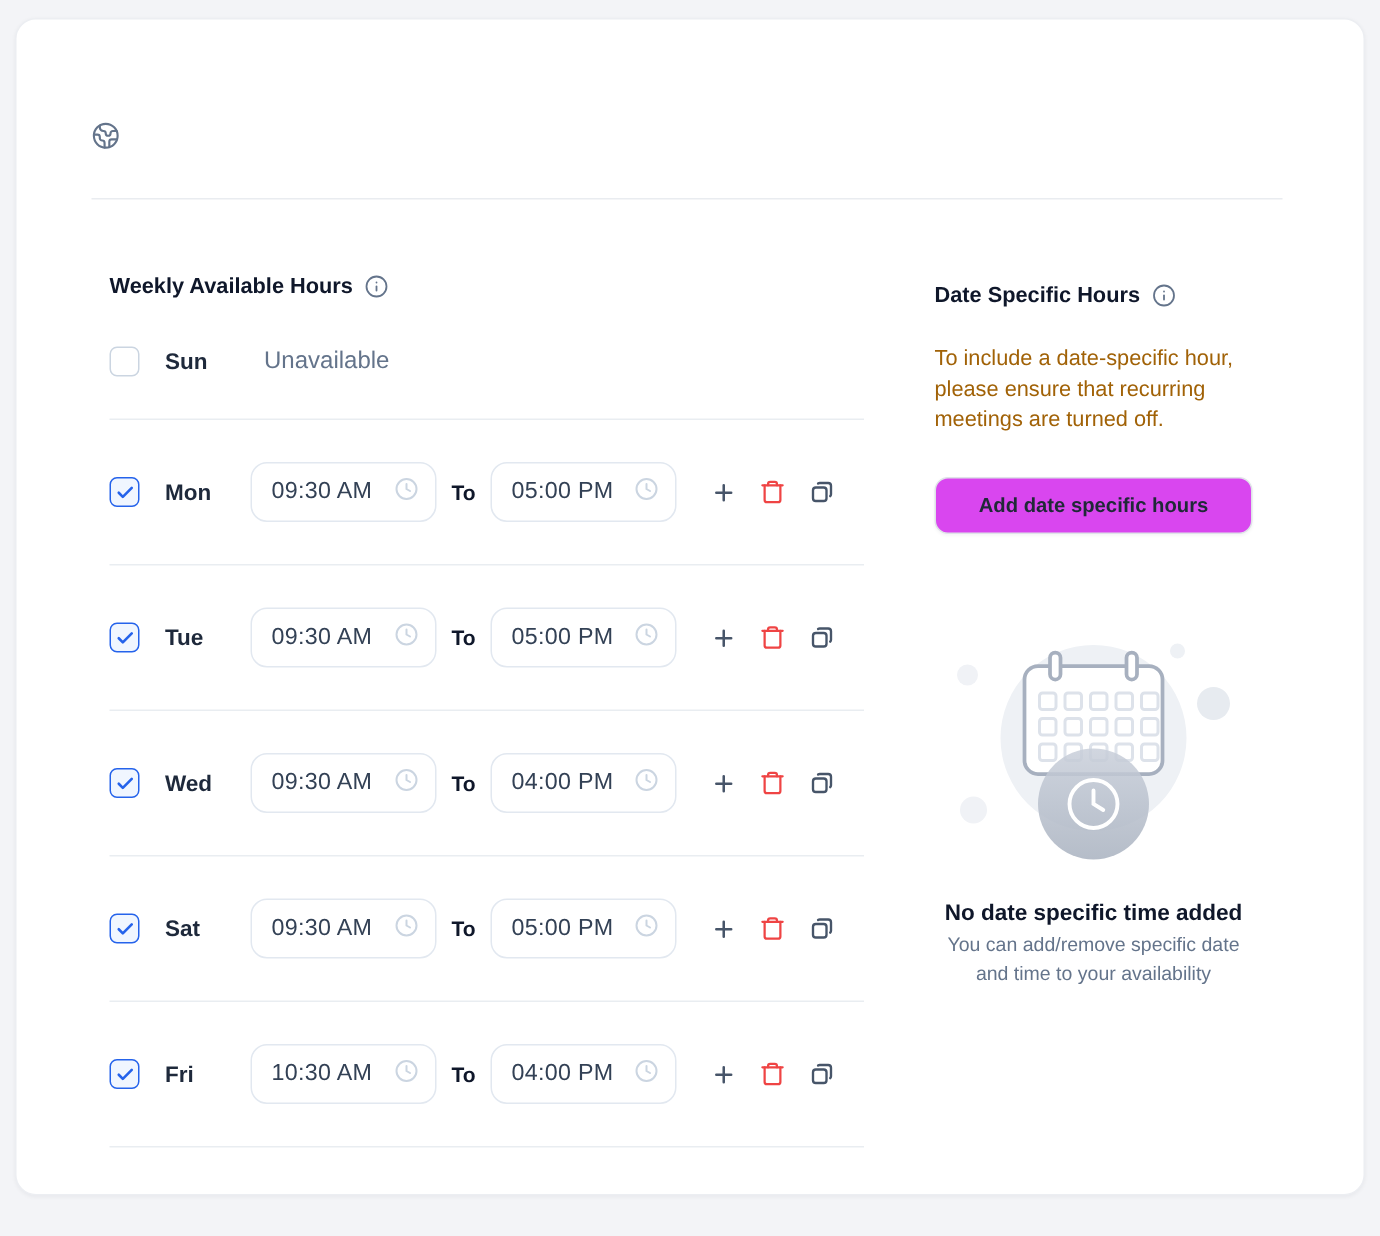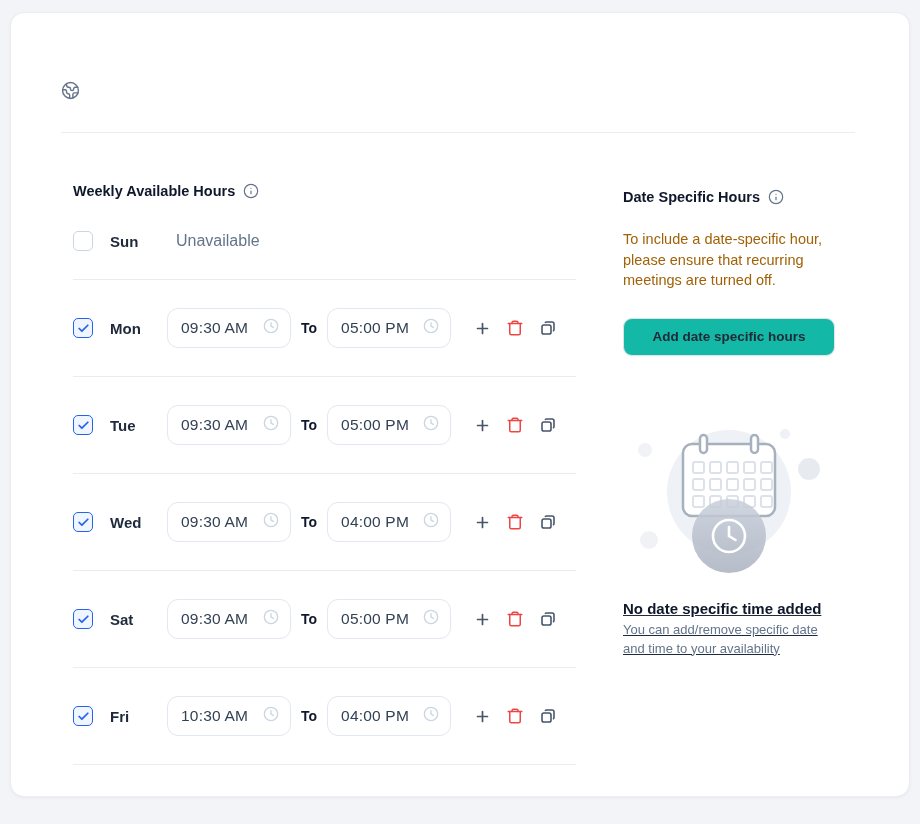--- a/index.html
+++ b/index.html
@@ -77,26 +77,26 @@
   .row-actions { display: flex; align-items: center; margin-left: 23px; gap: 15px; }
   .icon-btn {
     background: none; border: none; padding: 0; cursor: pointer;
     display: inline-flex; align-items: center; justify-content: center;
   }
 
   
   .ds-desc { margin-top: 24px; font-size: 14.5px; line-height: 1.42; color: #a16207; }
   .ds-add-btn {
     margin-top: 27px; width: 100%; height: 38px;
-    background: #14b8a6; border: 1px solid #dfe3e8; border-radius: 9px;
+    background: #d946ef; border: 1px solid #dfe3e8; border-radius: 9px;
     font-family: "Liberation Sans", sans-serif;
     font-size: 13.5px; font-weight: 600; color: #1f2937;
     cursor: pointer; box-shadow: 0 1px 2px rgba(16,24,40,.04);
   }
-  .empty-state { margin-top: 58px; text-align: left; text-decoration: underline; }
+  .empty-state { margin-top: 58px; text-align: center; }
   .empty-illustration { display: block; margin: 0 auto; }
   .empty-title { font-size: 15px; font-weight: 700; color: #0f172a; margin-top: 14px; }
   .empty-subtitle { font-size: 13px; color: #64748b; line-height: 1.45; margin-top: 4px; }
 </style>
 </head>
 <body>
 
 <div class="card">
 
   <div class="card-header">

